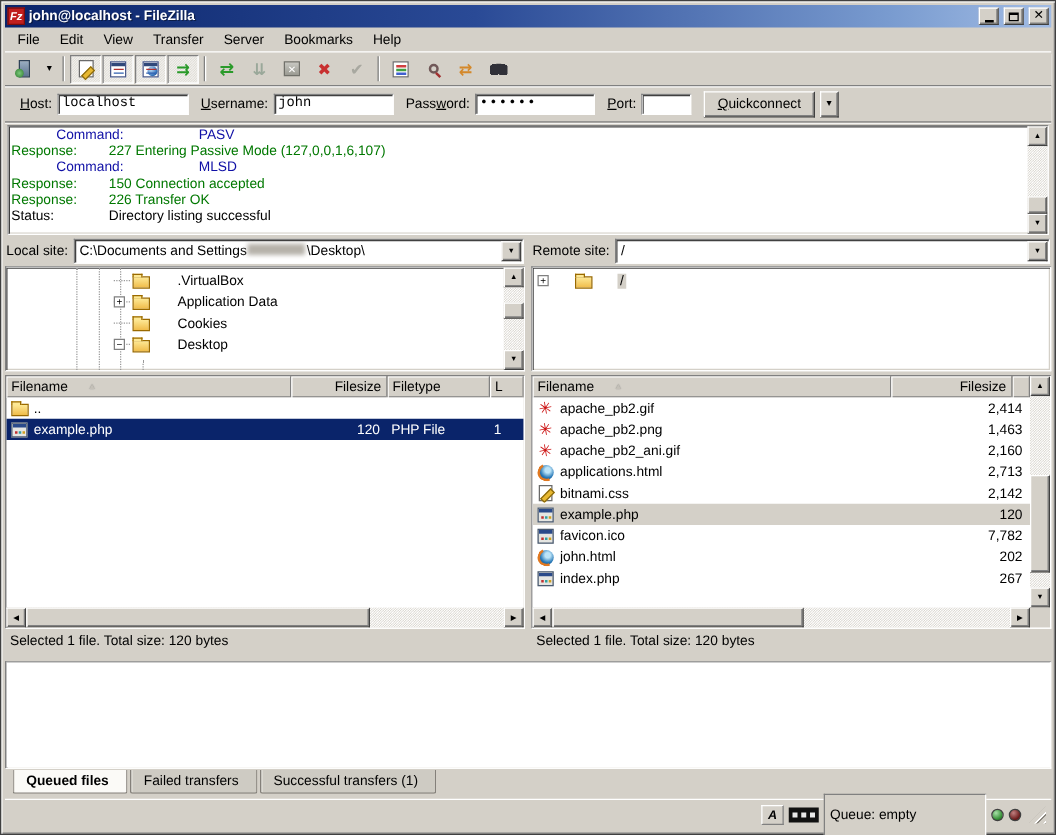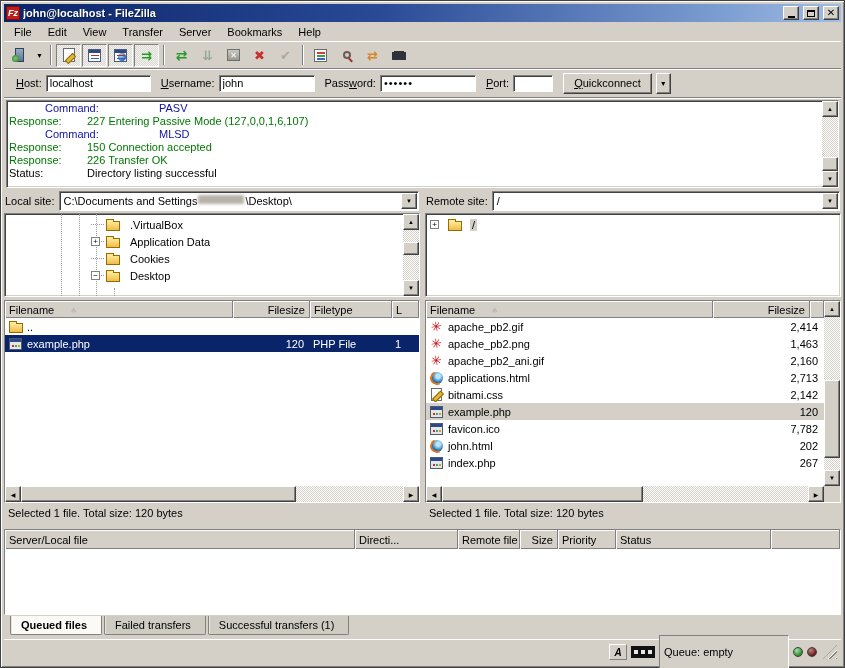--- a/index.html
+++ b/index.html
@@ -71,21 +71,21 @@
   .ico-mag{width:8px;height:8px;border:2px solid #705858;border-radius:50%;position:relative;}
   .ico-mag::after{content:"";position:absolute;right:-4px;bottom:-4px;width:5px;height:2px;background:#a03030;transform:rotate(45deg);}
   .ico-binoc{width:14px;height:9px;position:relative;background:
     radial-gradient(circle at 25% 55%,#303038 0 40%,transparent 41%),
     radial-gradient(circle at 75% 55%,#303038 0 40%,transparent 41%);}
   .ico-binoc::after{content:"";position:absolute;left:5px;top:0;width:4px;height:4px;background:#303038;}
   
   .qcbar{height:29px;display:flex;align-items:center;padding:0 6px;flex:0 0 29px;gap:4px;
     border-bottom:1px solid #808080;box-shadow:0 1px 0 #fff;}
   .qcbar label{margin-left:6px;}
-  .qcbar input{height:17px;font-family:Liberation Sans, sans-serif;font-size:11px;padding:1px 3px;outline:none;}
+  .qcbar input{height:17px;font-family:Liberation Mono, monospace;font-size:11px;padding:1px 3px;outline:none;}
   .qc-btn{height:21px;padding:2px 10px;display:flex;align-items:center;}
   .qc-drop{width:15px;height:21px;display:flex;align-items:center;justify-content:center;font-size:7px;}
   
   .log{flex:0 0 88px;margin:2px 2px 0 2px;display:flex;overflow:hidden;}
   .log-lines{flex:1;padding:1px 2px;overflow:hidden;}
   .log-line{display:flex;line-height:13px;white-space:nowrap;}
   .log-label{width:78px;flex:0 0 78px;}
   .c-cmd{color:#1010a6;margin-left:36px;}
   .c-resp{color:#007800;}
   .c-stat{color:#000;}
@@ -107,21 +107,21 @@
   .pane{flex:1;display:flex;flex-direction:column;min-width:0;}
   .vsplit{width:5px;flex:0 0 5px;}
   .siterow{height:20px;flex:0 0 20px;display:flex;align-items:center;gap:4px;padding:0 1px;}
   .combo{flex:1;height:20px;display:flex;align-items:center;min-width:0;}
   .combo .cval{flex:1;padding:2px 4px;white-space:nowrap;overflow:hidden;display:flex;gap:0;}
   .combo-drop{width:16px;height:16px;flex:0 0 16px;display:flex;align-items:center;justify-content:center;font-size:6px;margin:1px;}
   .blurname{display:inline-block;width:46px;height:9px;background:#b6b2aa;filter:blur(1.5px);margin:0 1px;}
   .tree{flex:0 0 84px;margin-top:2px;position:relative;display:flex;overflow:hidden;}
   .tree-inner{flex:1;position:relative;padding-top:2px;overflow:hidden;}
   .guide{position:absolute;top:0;bottom:0;border-left:1px dotted #9a9a9a;}
-  .titem{height:17px;display:flex;align-items:center;position:relative;padding-left:100px;gap:8px;white-space:nowrap;}
+  .titem{height:17px;display:flex;align-items:center;position:relative;padding-left:100px;gap:20px;white-space:nowrap;}
   .titem .stub{position:absolute;left:86px;top:8px;width:13px;border-top:1px dotted #9a9a9a;}
   .expander{width:9px;height:9px;flex:0 0 9px;background:#fff;border:1px solid #808080;
     font-size:8px;line-height:7px;text-align:center;color:#000;z-index:1;}
   .tlabel{padding:0 2px;}
   .tlabel.selected{background:#d4d0c8;}
   
   .list{flex:0 0 203px;margin-top:3px;display:grid;overflow:hidden;background:#fff;}
   .list.local{grid-template-columns:1fr;grid-template-rows:17px 1fr 16px;}
   .list.remote{grid-template-columns:1fr 16px;grid-template-rows:17px 1fr 16px;}
   .lheader{display:grid;background:#d4d0c8;}
@@ -572,41 +572,20 @@
           <div class="sbtn">▶</div>
         </div>
         <div class="corner" style="grid-column:2;grid-row:3;"></div>
       </div>
 
       <div class="pstatus">Selected 1 file. Total size: 120 bytes</div>
     </div>
   </div>
 
   <div class="queue sunken">
-    <div class="qheader">
-      <div class="hcell">
-          <span>Server/Local file</span>
-        </div>
-      <div class="hcell">
-          <span>Directi...</span>
-        </div>
-      <div class="hcell">
-          <span>Remote file</span>
-        </div>
-      <div class="hcell r">
-          <span>Size</span>
-        </div>
-      <div class="hcell">
-          <span>Priority</span>
-        </div>
-      <div class="hcell">
-          <span>Status</span>
-        </div>
-      <div class="hcell"></div>
-    </div>
     <div class="qbody"></div>
   </div>
 
   <div class="tabs">
     <div class="tab active">Queued files</div>
     <div class="tab">Failed transfers</div>
     <div class="tab">Successful transfers (1)</div>
   </div>
 
   <div class="statusbar">

